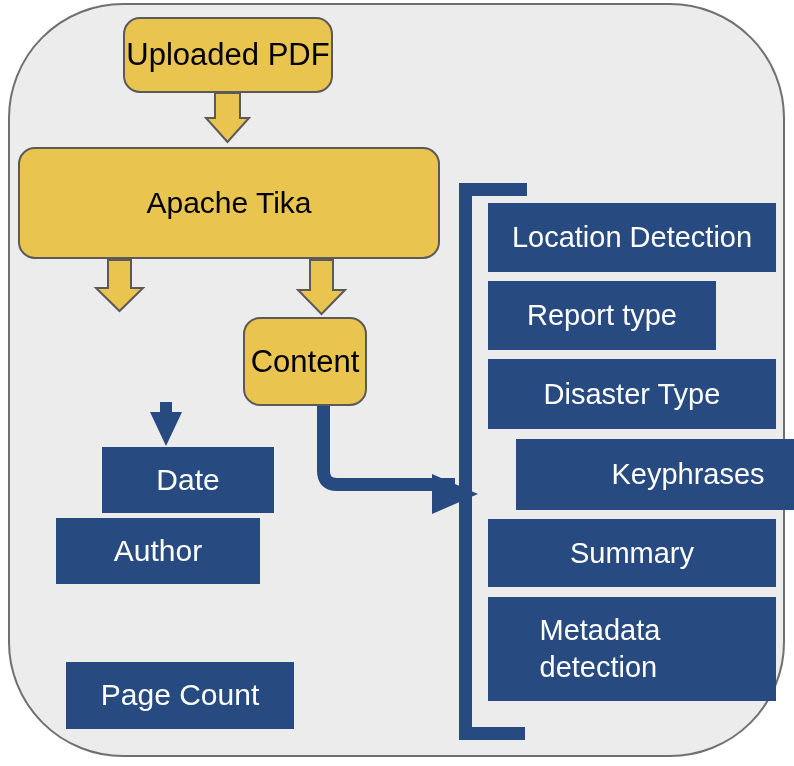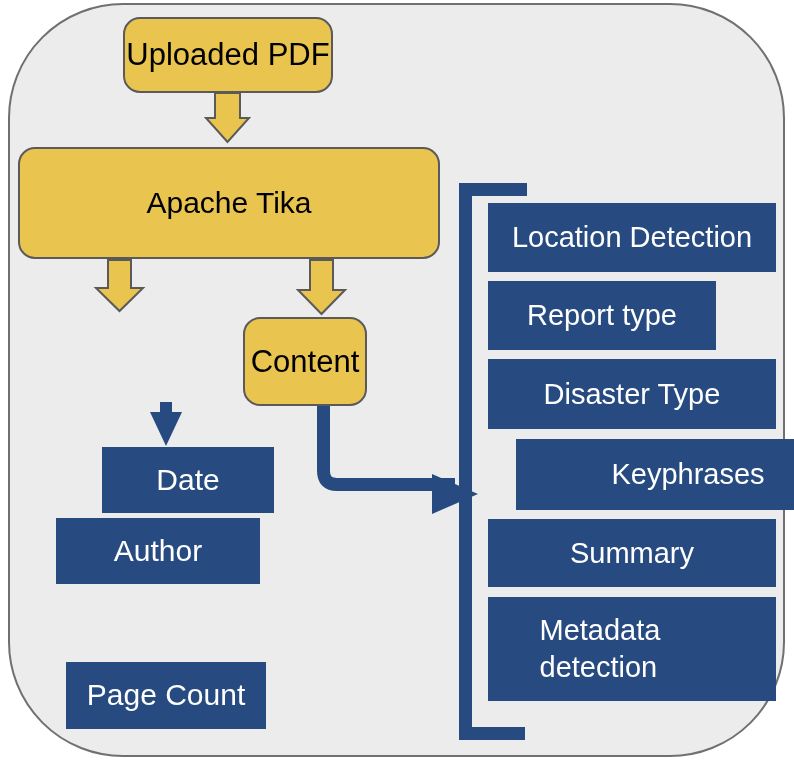--- a/index.html
+++ b/index.html
@@ -36,21 +36,21 @@
     background:var(--blue);color:var(--text-on-blue);
   }
   .f31{font-size:31px;} .f30{font-size:30px;} .f29{font-size:29px;}
   #node-uploaded-pdf{left:123px;top:17px;width:210px;height:76px;}
   #node-tika{left:18px;top:147px;width:422px;height:112px;gap:46px;}
   #node-metadata{left:34px;top:314px;width:173px;height:88px;}
   #node-content{left:243px;top:317px;width:124px;height:89px;}
   #node-date{left:66px;top:447px;width:172px;height:66px;margin-left:36px;}
   #node-author{left:56px;top:518px;width:204px;height:66px;}
   #node-title{left:66px;top:590px;width:204px;height:67px;}
-  #node-page-count{left:66px;top:662px;width:200px;height:67px;}
+  #node-page-count{left:66px;top:662px;width:228px;height:67px;}
   #node-location{left:488px;top:203px;width:288px;height:69px;}
   #node-report{left:488px;top:281px;width:228px;height:69px;}
   #node-disaster{left:488px;top:359px;width:288px;height:70px;}
   #node-keyphrases{left:516px;top:439px;width:344px;height:71px;}
   #node-summary{left:488px;top:519px;width:288px;height:68px;}
   #node-language{left:488px;top:597px;width:288px;height:104px;}
   #node-language .lbl{max-width:185px;}
   .gold-arrow{fill:var(--gold);stroke:var(--gold-border);stroke-width:2;stroke-linejoin:miter;}
   .blue-fill{fill:var(--blue);}
   .blue-line{fill:none;stroke:var(--blue);stroke-width:13;stroke-linejoin:miter;}

